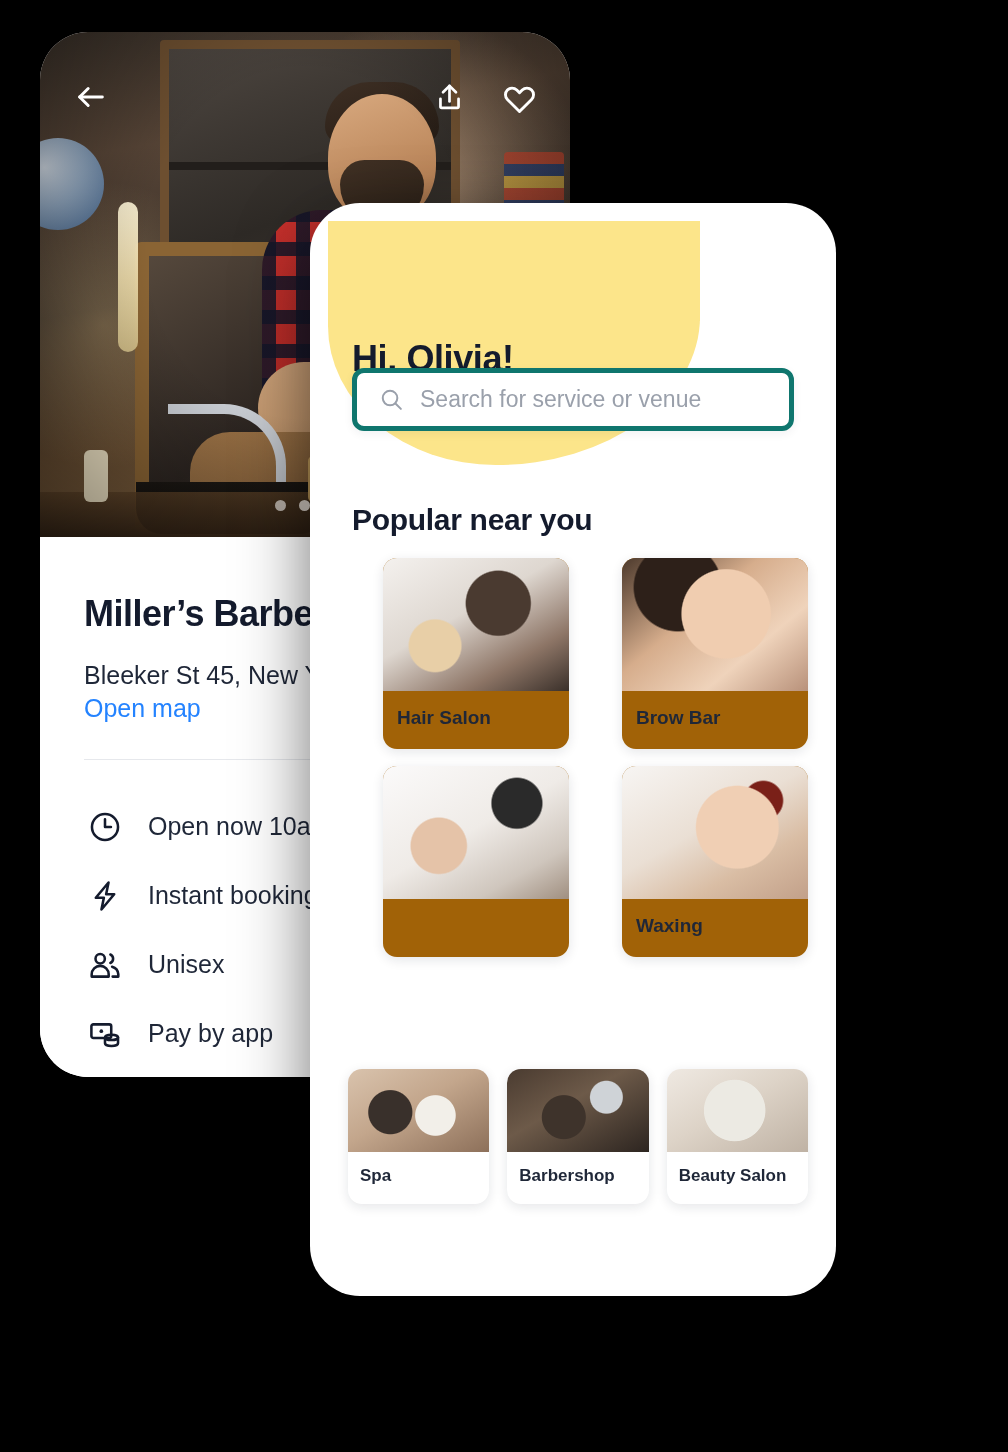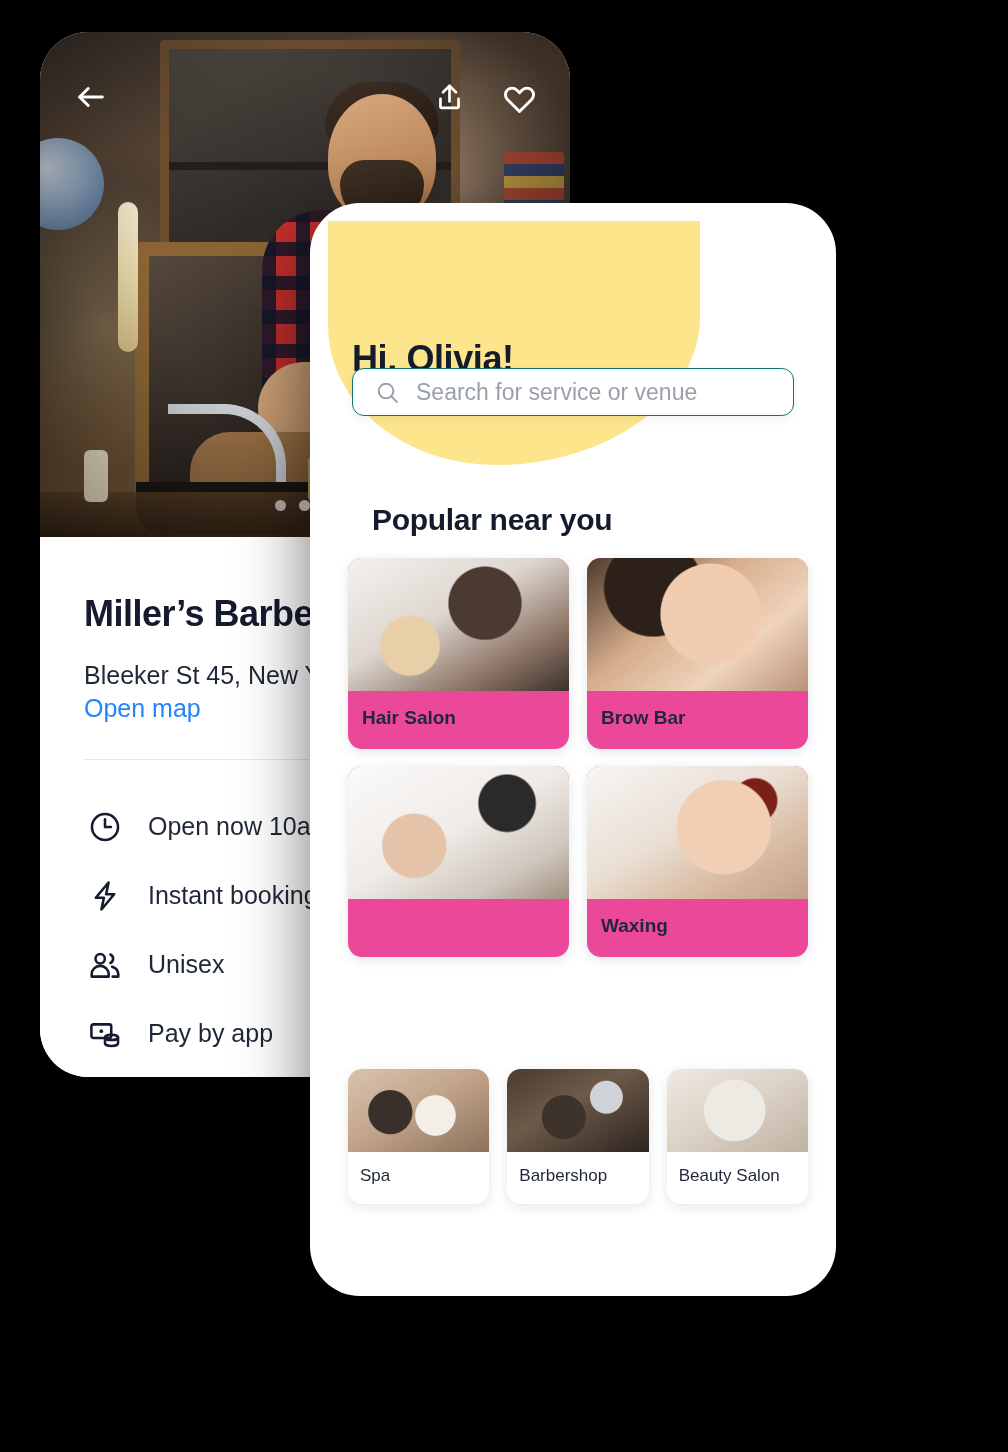--- a/index.html
+++ b/index.html
@@ -228,64 +228,65 @@
 
   #home-scroll { position:absolute; inset:0; padding: 0 40px; }
 
   #greeting {
     position:absolute; left:42px; top:95px;
     font-size:36px; font-weight:700; color:#141b2d; letter-spacing:-.4px;margin-top:40px;
   }
 
   #search-box {
     position:absolute; left:42px; top:165px;
-    width:442px; height:48px;
-    background:#fff; border:1px solid #0f766e; border-radius:12px;
+    width:442px; height:63px;
+    background:#fff; border:5px solid #0f766e; border-radius:12px;
     display:flex; align-items:center; padding:0 22px;
     box-shadow: 0 3px 10px rgba(20,27,45,.06);
   }
   #search-icon { color:#9aa0ab; display:flex; flex:none; }
   #search-input {
     border:none; outline:none; background:transparent;
     margin-left:16px; font-family:inherit; font-size:23px; color:#1f2738;
     width:100%;
   }
   #search-input::placeholder { color:#9aa0ab; }
 
   .section-title {
     font-size:30px; font-weight:700; color:#141b2d; letter-spacing:-.3px;
   }
-  #popular-title { position:absolute; left:42px; top:300px;margin-left:20px; }
+  #popular-title { position:absolute; left:42px; top:300px; }
   #other-title   { position:absolute; left:42px; top:808px; }
 
   #popular-grid {
     position:absolute; left:38px; top:355px;
     width:460px;
     display:grid; grid-template-columns: 1fr 1fr; gap:17px 18px;
   }
   .v-card {
-    background:#ec4899; border-radius:14px; overflow:hidden;
+    background:#a16207; border-radius:14px; overflow:hidden;
     box-shadow: 0 3px 12px rgba(20,27,45,.11);
     cursor:pointer;
+    margin-left:35px;
   }
   .v-thumb { height:133px; width:100%; }
   .v-name  { padding:16px 14px 20px 14px; font-size:19px; font-weight:600; color:#1f2738; }
 
   #other-grid {
     position:absolute; left:38px; top:866px;
     width:460px;
     display:grid; grid-template-columns: repeat(3, 1fr); gap:0 18px;
   }
   .s-card {
     background:#fff; border-radius:14px; overflow:hidden;
     box-shadow: 0 3px 12px rgba(20,27,45,.11);
     cursor:pointer;
   }
   .s-thumb { height:83px; width:100%; }
-  .s-name  { padding:14px 12px 18px 12px; font-size:17px; font-weight:400; color:#1f2738; white-space:nowrap; }
+  .s-name  { padding:14px 12px 18px 12px; font-size:17px; font-weight:700; color:#1f2738; white-space:nowrap; }
 
   
   .thumb-hair   { background: radial-gradient(circle at 28% 66%, #e8cfa7 0 16%, rgba(0,0,0,0) 17%),
                                radial-gradient(circle at 62% 34%, #4a3a30 0 22%, rgba(0,0,0,0) 23%),
                                linear-gradient(150deg,#f4f1ee 0%,#ded7d0 42%,#8d7566 75%,#3a302a 100%); }
   .thumb-brow   { background: radial-gradient(circle at 56% 42%, #f0cdb0 0 34%, rgba(0,0,0,0) 35%),
                                radial-gradient(circle at 30% 22%, #2d2019 0 26%, rgba(0,0,0,0) 27%),
                                linear-gradient(140deg,#4c392c 0%,#d6ad8c 40%,#efd3bb 70%,#b8917a 100%); }
   .thumb-nail   { background: radial-gradient(circle at 30% 60%, #e5c3a8 0 18%, rgba(0,0,0,0) 19%),
                                radial-gradient(circle at 72% 28%, #2a2a2a 0 15%, rgba(0,0,0,0) 16%),

